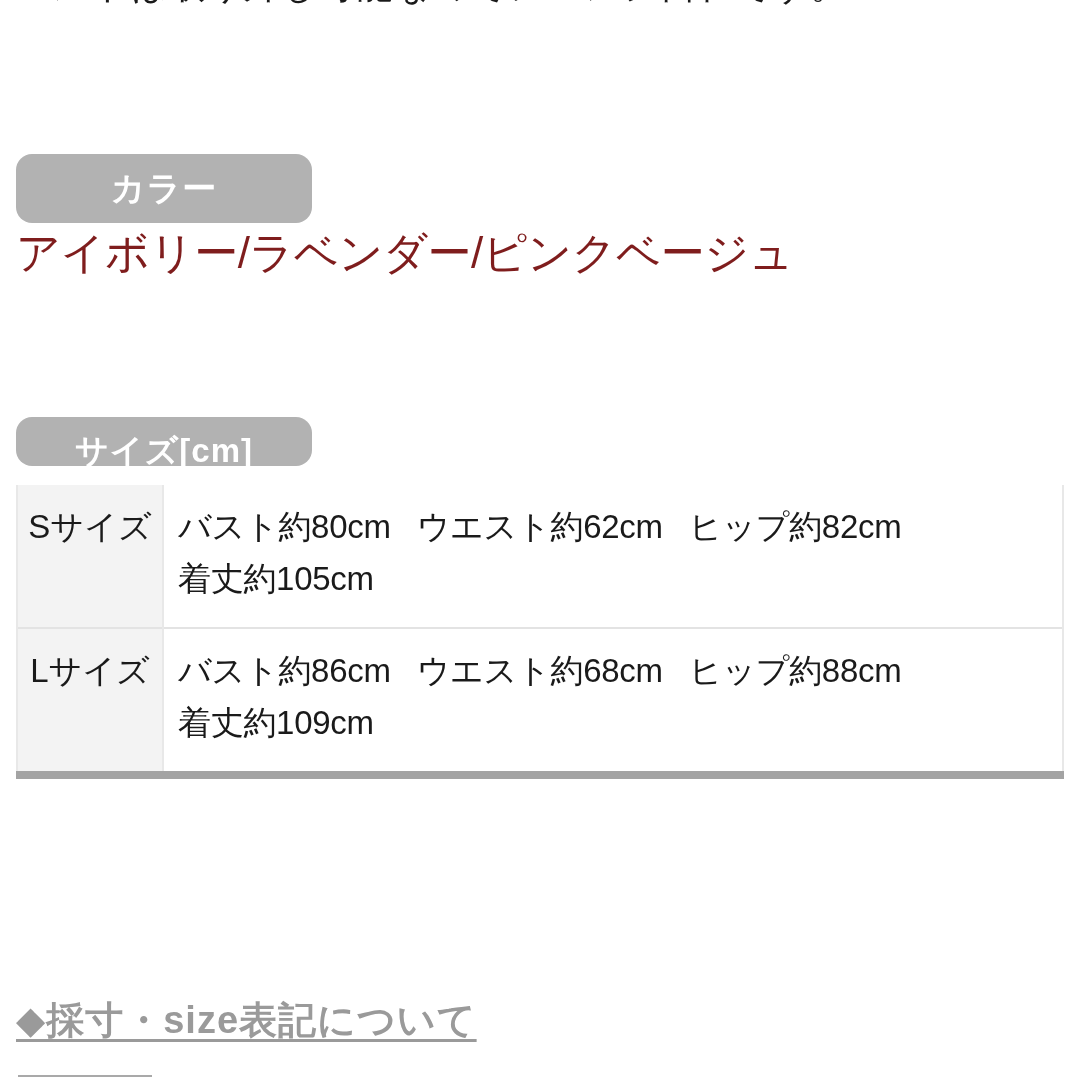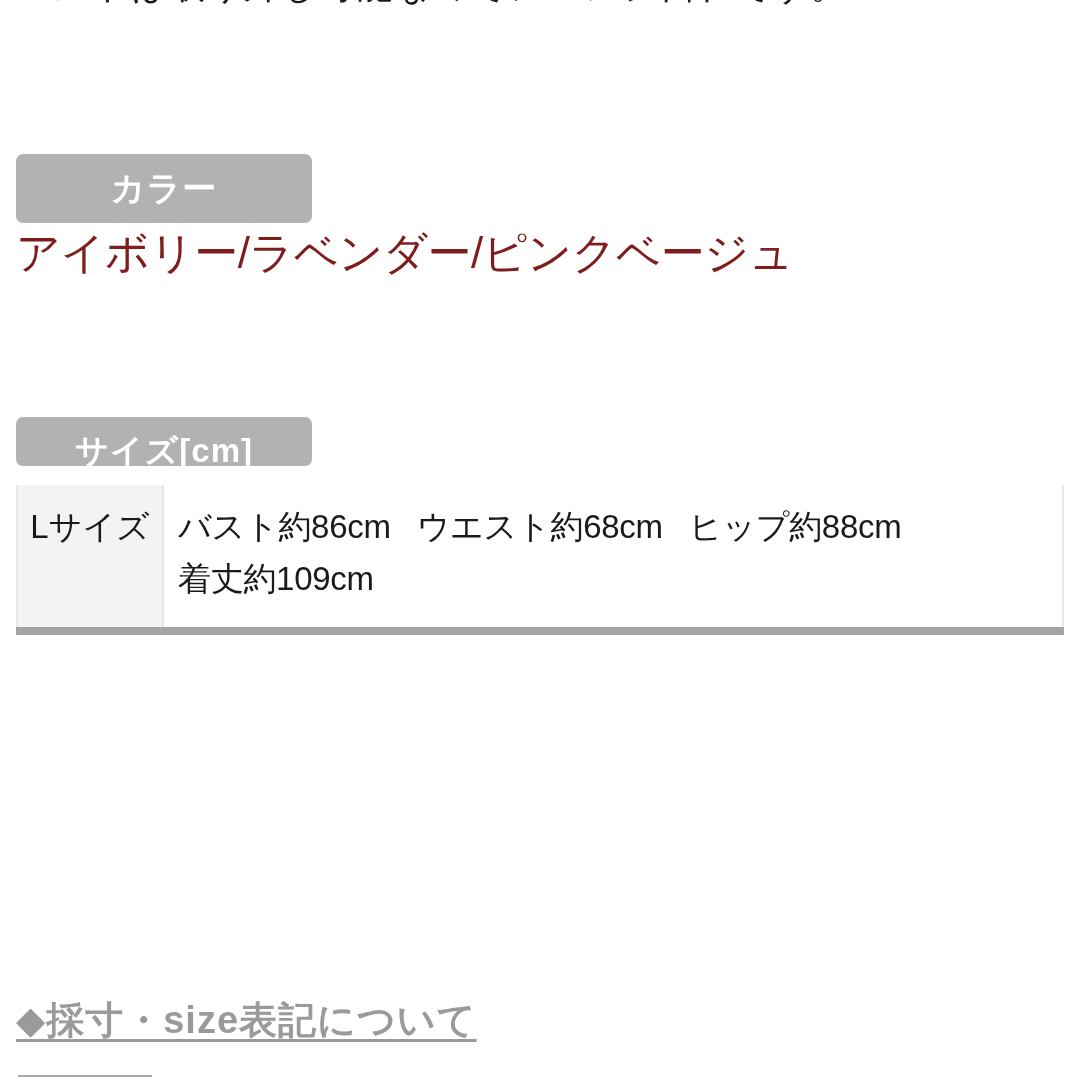--- a/index.html
+++ b/index.html
@@ -34,21 +34,21 @@
     color: #1a1a1a;
     padding-left: 16px;
     letter-spacing: 0.2px;
   }
 
   
   .badge {
     position: absolute;
     left: 16px;
     width: 296px;
-    border-radius: 7px;
+    border-radius: 16px;
     background: #b2b2b2;
     color: #ffffff;
     font-weight: bold;
     text-align: center;
     box-sizing: border-box;
   }
   .badge-color {
     top: 154px;
     height: 69px;
     line-height: 69px;
@@ -158,20 +158,26 @@
 
 <div class="badge badge-color">カラー</div>
 
 <div class="color-values">アイボリー/ラベンダー/ピンクベージュ</div>
 
 <div class="badge badge-size">サイズ[cm]</div>
 
 <table class="size-table">
   <tbody>
     <tr>
+      <td class="label-cell">Sサイズ</td>
+      <td class="value-cell">
+        <span class="measure">バスト約80cm</span><span class="measure">ウエスト約62cm</span><span class="measure">ヒップ約82cm</span><span class="measure">着丈約105cm</span>
+      </td>
+    </tr>
+    <tr>
       <td class="label-cell">Lサイズ</td>
       <td class="value-cell">
         <span class="measure">バスト約86cm</span><span class="measure">ウエスト約68cm</span><span class="measure">ヒップ約88cm</span><span class="measure">着丈約109cm</span>
       </td>
     </tr>
   </tbody>
 </table>
 
 <a class="foot-link">◆採寸・size表記について</a>
 

